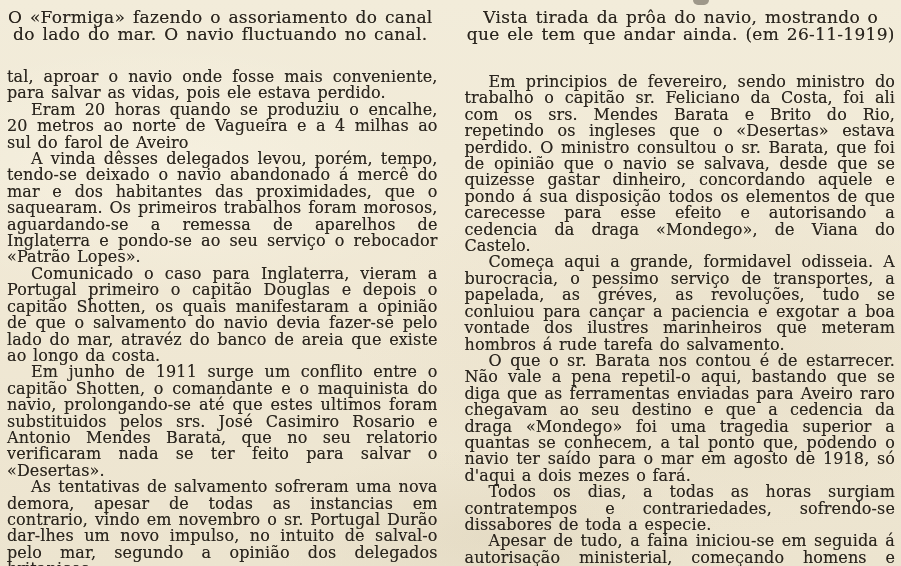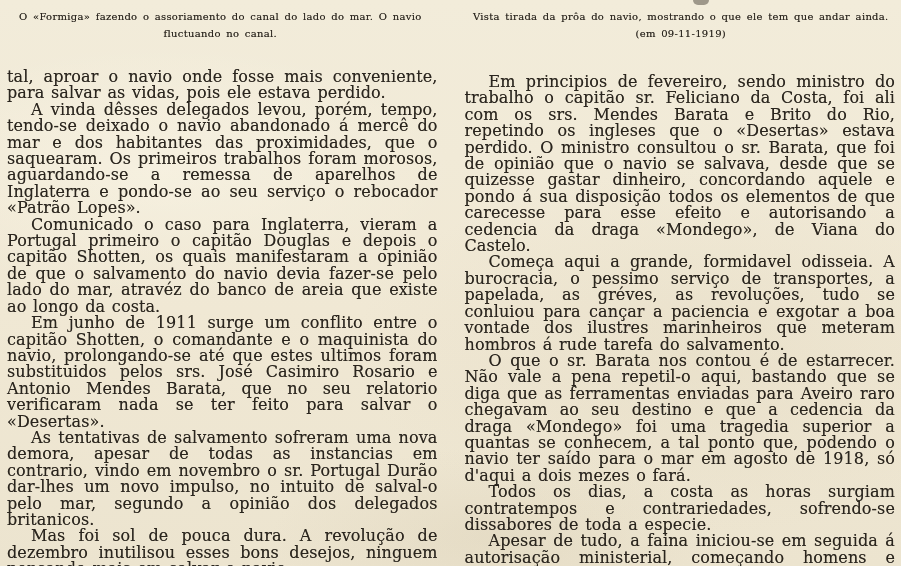--- a/index.html
+++ b/index.html
@@ -34,21 +34,21 @@
     background: rgba(90,84,72,0.55);
   }
   .captions {
     display: flex;
     padding: 9px 6px 0 6px;
     gap: 22px;
   }
   .caption {
     width: 435px;
     text-align: center;
-    font-size: 10px;
+    font-size: 17px;
     line-height: 16.5px;
     letter-spacing: 0.3px;
     word-spacing: 2px;
     text-shadow: 0 0 0.5px rgba(42,37,30,0.55);
   }
   .caption.caption-left { padding-right: 4px; }
   .caption.caption-right { padding-left: 6px; }
   .columns {
     display: flex;
     margin-top: 27px;
@@ -72,38 +72,39 @@
 </style>
 </head>
 <body>
 
 <div class="page">
 
   <div class="scan-speck"></div>
 
   <div class="captions">
     <div class="caption caption-left">O «Formiga» fazendo o assoriamento do canal do lado do mar. O navio fluctuando no canal.</div>
-    <div class="caption caption-right">Vista tirada da prôa do navio, mostrando o que ele tem que andar ainda. (em 09-11-1919)</div>
+    <div class="caption caption-right">Vista tirada da prôa do navio, mostrando o que ele tem que andar ainda. (em 26-11-1919)</div>
   </div>
 
   <div class="columns">
 
     <div class="col col-left">
       <p>tal, aproar o navio onde fosse mais conveniente, para salvar as vidas, pois ele estava perdido.</p>
+      <p class="indent">Eram 20 horas quando se produziu o encalhe, 20 metros ao norte de Vagueira e a 4 milhas ao sul do farol de Aveiro</p>
       <p class="indent">A vinda dêsses delegados levou, porém, tempo, tendo-se deixado o navio abandonado á mercê do mar e dos habitantes das proximidades, que o saquearam. Os primeiros trabalhos foram morosos, aguardando-se a remessa de aparelhos de Inglaterra e pondo-se ao seu serviço o rebocador «Patrão Lopes».</p>
       <p class="indent">Comunicado o caso para Inglaterra, vieram a Portugal primeiro o capitão Douglas e depois o capitão Shotten, os quais manifestaram a opinião de que o salvamento do navio devia fazer-se pelo lado do mar, atravéz do banco de areia que existe ao longo da costa.</p>
       <p class="indent">Em junho de 1911 surge um conflito entre o capitão Shotten, o comandante e o maquinista do navio, prolongando-se até que estes ultimos foram substituidos pelos srs. José Casimiro Rosario e Antonio Mendes Barata, que no seu relatorio verificaram nada se ter feito para salvar o «Desertas».</p>
       <p class="indent">As tentativas de salvamento sofreram uma nova demora, apesar de todas as instancias em contrario, vindo em novembro o sr. Portugal Durão dar-lhes um novo impulso, no intuito de salval-o pelo mar, segundo a opinião dos delegados britanicos.</p>
       <p class="indent">Mas foi sol de pouca dura. A revolução de dezembro inutilisou esses bons desejos, ninguem pensando mais em salvar o navio.</p>
     </div>
 
     <div class="col col-right">
       <p class="indent">Em principios de fevereiro, sendo ministro do trabalho o capitão sr. Feliciano da Costa, foi ali com os srs. Mendes Barata e Brito do Rio, repetindo os ingleses que o «Desertas» estava perdido. O ministro consultou o sr. Barata, que foi de opinião que o navio se salvava, desde que se quizesse gastar dinheiro, concordando aquele e pondo á sua disposição todos os elementos de que carecesse para esse efeito e autorisando a cedencia da draga «Mondego», de Viana do Castelo.</p>
       <p class="indent">Começa aqui a grande, formidavel odisseia. A burocracia, o pessimo serviço de transportes, a papelada, as gréves, as revoluções, tudo se conluiou para cançar a paciencia e exgotar a boa vontade dos ilustres marinheiros que meteram hombros á rude tarefa do salvamento.</p>
       <p class="indent">O que o sr. Barata nos contou é de estarrecer. Não vale a pena repetil-o aqui, bastando que se diga que as ferramentas enviadas para Aveiro raro chegavam ao seu destino e que a cedencia da draga «Mondego» foi uma tragedia superior a quantas se conhecem, a tal ponto que, podendo o navio ter saído para o mar em agosto de 1918, só d'aqui a dois mezes o fará.</p>
-      <p class="indent">Todos os dias, a costa as horas surgiam contratempos e contrariedades, sofrendo-se dissabores de toda a especie.</p>
+      <p class="indent">Todos os dias, a todas as horas surgiam contratempos e contrariedades, sofrendo-se dissabores de toda a especie.</p>
       <p class="indent">Apesar de tudo, a faina iniciou-se em seguida á autorisação ministerial, começando homens e mulheres a retirar a areia de volta do navio e a colocar estacaria, para melhorar a sua situação.</p>
 
     </div>
 
   </div>
 
 </div>
 
 </body></html>

